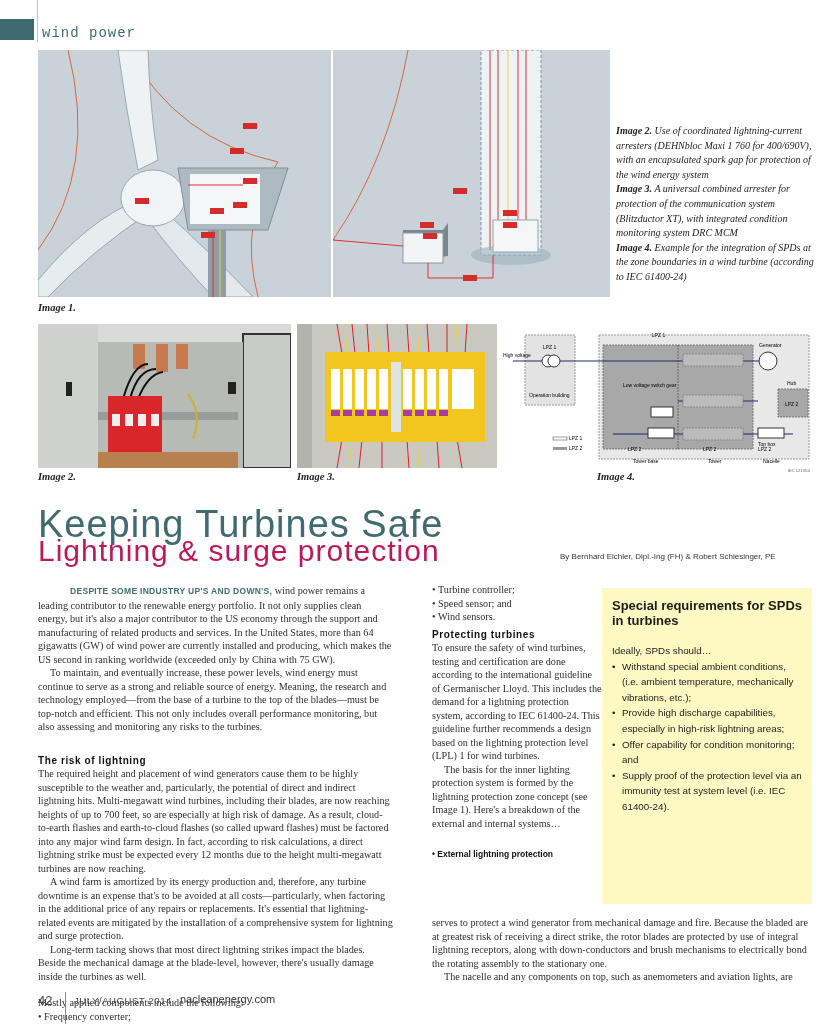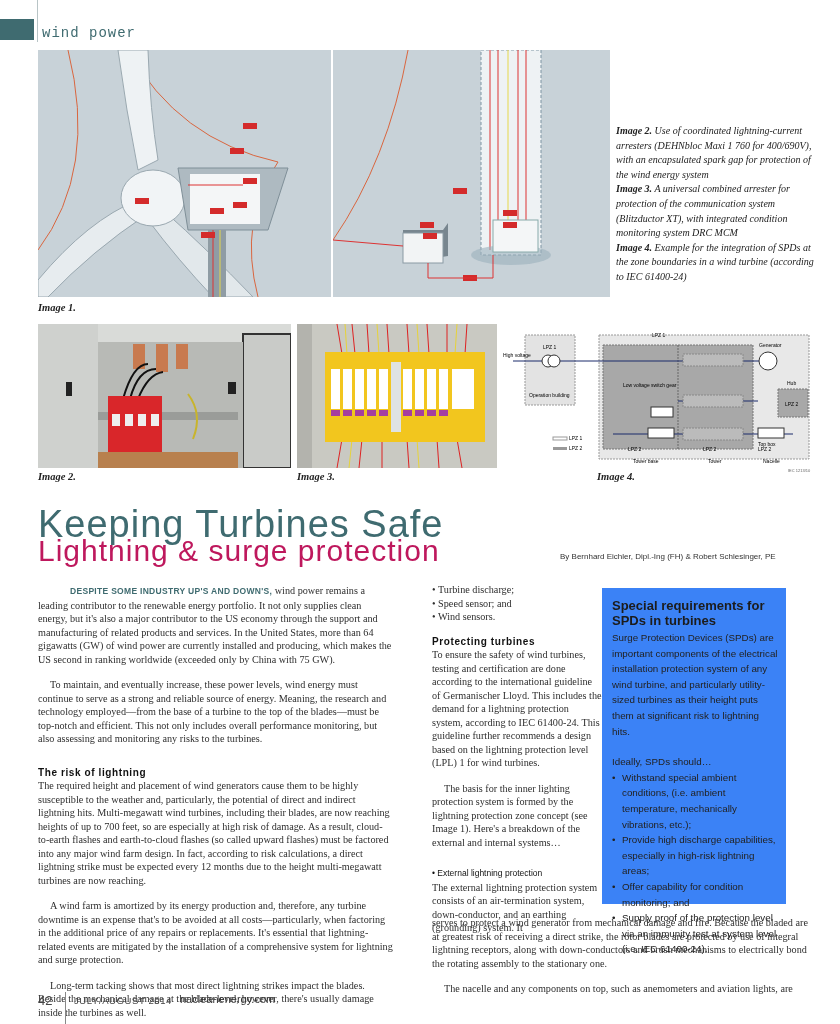--- a/index.html
+++ b/index.html
@@ -18,26 +18,26 @@
 .img2{left:38px;top:324px;width:253px;height:144px;background:#d4d6d3;overflow:hidden;}
 .img3{left:297px;top:324px;width:200px;height:144px;background:#c7c7c0;overflow:hidden;}
 .img4{left:503px;top:329px;width:310px;height:136px;overflow:hidden;}
 .img2 svg,.img3 svg,.img4 svg{width:100%;height:100%;display:block;}
 .title1{left:38px;top:503px;font-family:"Liberation Sans",sans-serif;font-size:38px;color:#3f6b70;letter-spacing:1px;font-weight:normal;}
 .title2{left:38px;top:534px;font-family:"Liberation Sans",sans-serif;font-size:30px;color:#be185d;letter-spacing:1px;}
 .byline{left:560px;top:552px;font-family:"Liberation Sans",sans-serif;font-size:8px;color:#333;}
 .col{font-size:10.2px;line-height:13.5px;color:#2e2e2e;}
 .col1{left:38px;top:584px;width:355px;}
 .col2{left:432px;top:583px;width:170px;}
-.p-ind{text-indent:12px;margin-top:12px;}
+.p-ind{text-indent:12px;}
 .lead{font-family:"Liberation Sans",sans-serif;font-weight:bold;font-size:8.5px;color:#3f6b70;letter-spacing:0.3px;margin-left:32px;}
 .subhead{font-family:"Liberation Sans",sans-serif;font-weight:bold;font-size:10px;letter-spacing:0.6px;color:#111;margin-top:20px;}
-.bullet-head{font-family:"Liberation Sans",sans-serif;font-weight:normal;font-size:8.5px;color:#111;}
+.bullet-head{font-family:"Liberation Sans",sans-serif;font-weight:bold;font-size:8.5px;color:#111;}
 .gap{height:13px;}
-.sidebar{left:602px;top:588px;width:184px;height:316px;background:#3b82f6;padding:10px 8px 16px 10px;}
+.sidebar{left:602px;top:588px;width:210px;height:316px;background:#fef9c3;padding:10px 8px 16px 10px;}
 .sb-title{font-family:"Liberation Sans",sans-serif;font-weight:bold;font-size:13px;line-height:15px;color:#1c1c1c;}
 .sb-body{font-family:"Liberation Sans",sans-serif;font-size:9.8px;line-height:15.6px;color:#222;margin-top:2px;}
 .sb-list{list-style:none;}
 .sb-list li{padding-left:10px;position:relative;}
 .sb-list li:before{content:"\2022";position:absolute;left:0;}
 .wide{left:432px;top:916px;width:380px;font-size:10.2px;line-height:13.5px;color:#2e2e2e;}
 .folio{left:38px;top:993px;font-family:"Liberation Sans",sans-serif;font-size:13px;color:#444;}
 .folio-rule{left:65px;top:992px;width:1px;height:32px;background:#888;}
 .folio-date{left:74px;top:995px;font-family:"Liberation Sans",sans-serif;font-size:9.5px;letter-spacing:0.6px;color:#444;}
 .folio-site{left:180px;top:993px;font-family:"Liberation Sans",sans-serif;font-size:11px;color:#333;}
@@ -241,35 +241,33 @@
   <div class="subhead">The risk of lightning</div>
   <p>The required height and placement of wind generators cause them to be highly susceptible to the weather and, particularly, the potential of direct and indirect lightning hits. Multi-megawatt wind turbines, including their blades, are now reaching heights of up to 700 feet, so are especially at high risk of damage. As a result, cloud-to-earth flashes and earth-to-cloud flashes (so called upward flashes) must be factored into any major wind farm design. In fact, according to risk calculations, a direct lightning strike must be expected every 12 months due to the height multi-megawatt turbines are now reaching.</p>
   <p class="p-ind">A wind farm is amortized by its energy production and, therefore, any turbine downtime is an expense that's to be avoided at all costs—particularly, when factoring in the additional price of any repairs or replacements. It's essential that lightning-related events are mitigated by the installation of a comprehensive system for lightning and surge protection.</p>
   <p class="p-ind">Long-term tacking shows that most direct lightning strikes impact the blades. Beside the mechanical damage at the blade-level, however, there's usually damage inside the turbines as well.</p>
   <div class="gap"></div>
   <p>Mostly applied components include the following:</p>
   <p>• Frequency converter;</p>
 </div>
 
 <div class="abs col col2">
-  <p>• Turbine discharge;</p>
+  <p>• Turbine controller;</p>
   <p>• Speed sensor; and</p>
   <p>• Wind sensors.</p>
-  <div class="subhead" style="margin-top:11px;">Protecting turbines</div>
+  <div class="subhead" style="margin-top:4px;">Protecting turbines</div>
   <p>To ensure the safety of wind turbines, testing and certification are done according to the international guideline of Germanischer Lloyd. This includes the demand for a lightning protection system, according to IEC 61400-24. This guideline further recommends a design based on the lightning protection level (LPL) 1 for wind turbines.</p>
   <p class="p-ind">The basis for the inner lighting protection system is formed by the lightning protection zone concept (see Image 1). Here's a breakdown of the external and internal systems…</p>
   <div class="gap" style="height:18px;"></div>
   <div class="bullet-head">• External lightning protection</div>
-  <p>The external lightning protection system consists of an air-termination system, down-conductor, and an earthing (grounding) system. It</p>
 </div>
 
 <div class="abs sidebar">
   <div class="sb-title">Special requirements for SPDs in turbines</div>
   <div class="sb-body">
-    <p>Surge Protection Devices (SPDs) are important components of the electrical installation protection system of any wind turbine, and particularly utility-sized turbines as their height puts them at significant risk to lightning hits.</p>
     <p style="margin-top:15px;">Ideally, SPDs should…</p>
     <ul class="sb-list">
       <li>Withstand special ambient conditions, (i.e. ambient temperature, mechanically vibrations, etc.);</li>
       <li>Provide high discharge capabilities, especially in high-risk lightning areas;</li>
       <li>Offer capability for condition monitoring; and</li>
       <li>Supply proof of the protection level via an immunity test at system level (i.e. IEC 61400-24).</li>
     </ul>
   </div>
 </div>
 

